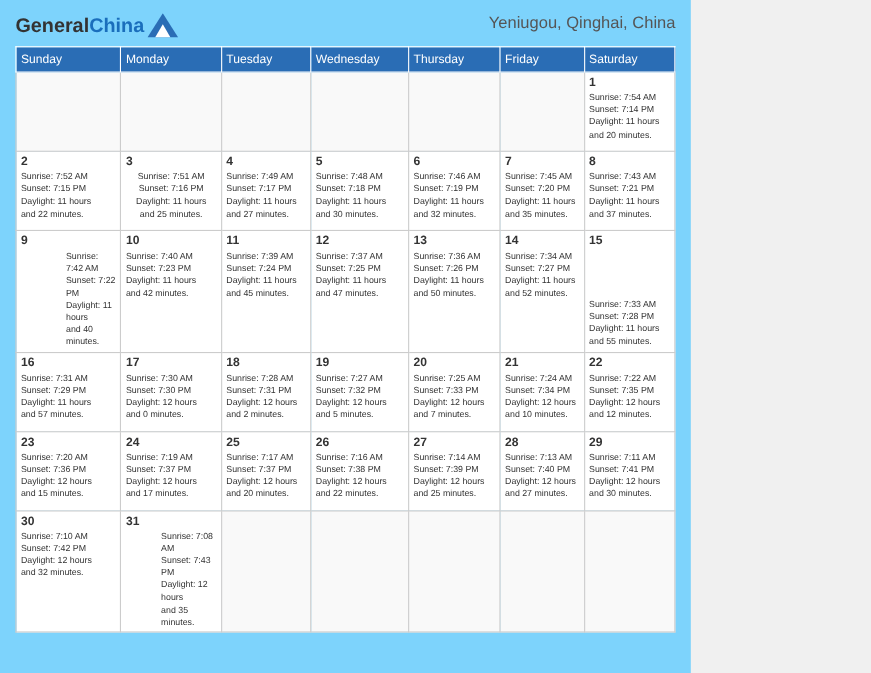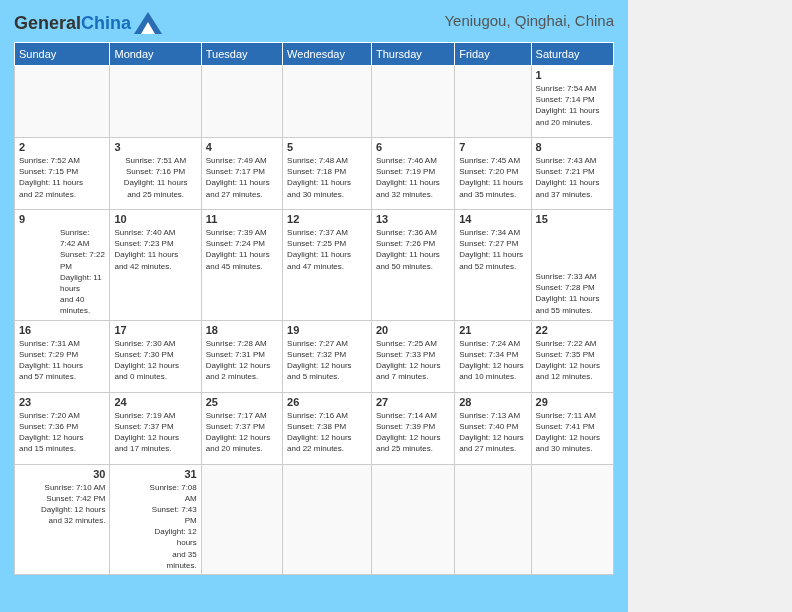--- a/index.html
+++ b/index.html
@@ -77,21 +77,20 @@
       color: #333;
       background: #fff;
       width: 108px;
       height: 72px;
     }
     .calendar td.empty {
       background: #f9f9f9;
     }
     .calendar td.last-row {
       height: 60px;
-      text-align: right;
     }
     .day-number {
       font-size: 11px;
       font-weight: bold;
       color: #333;
       display: block;
       margin-bottom: 2px;
     }
     .day-info {
       font-size: 8px;

